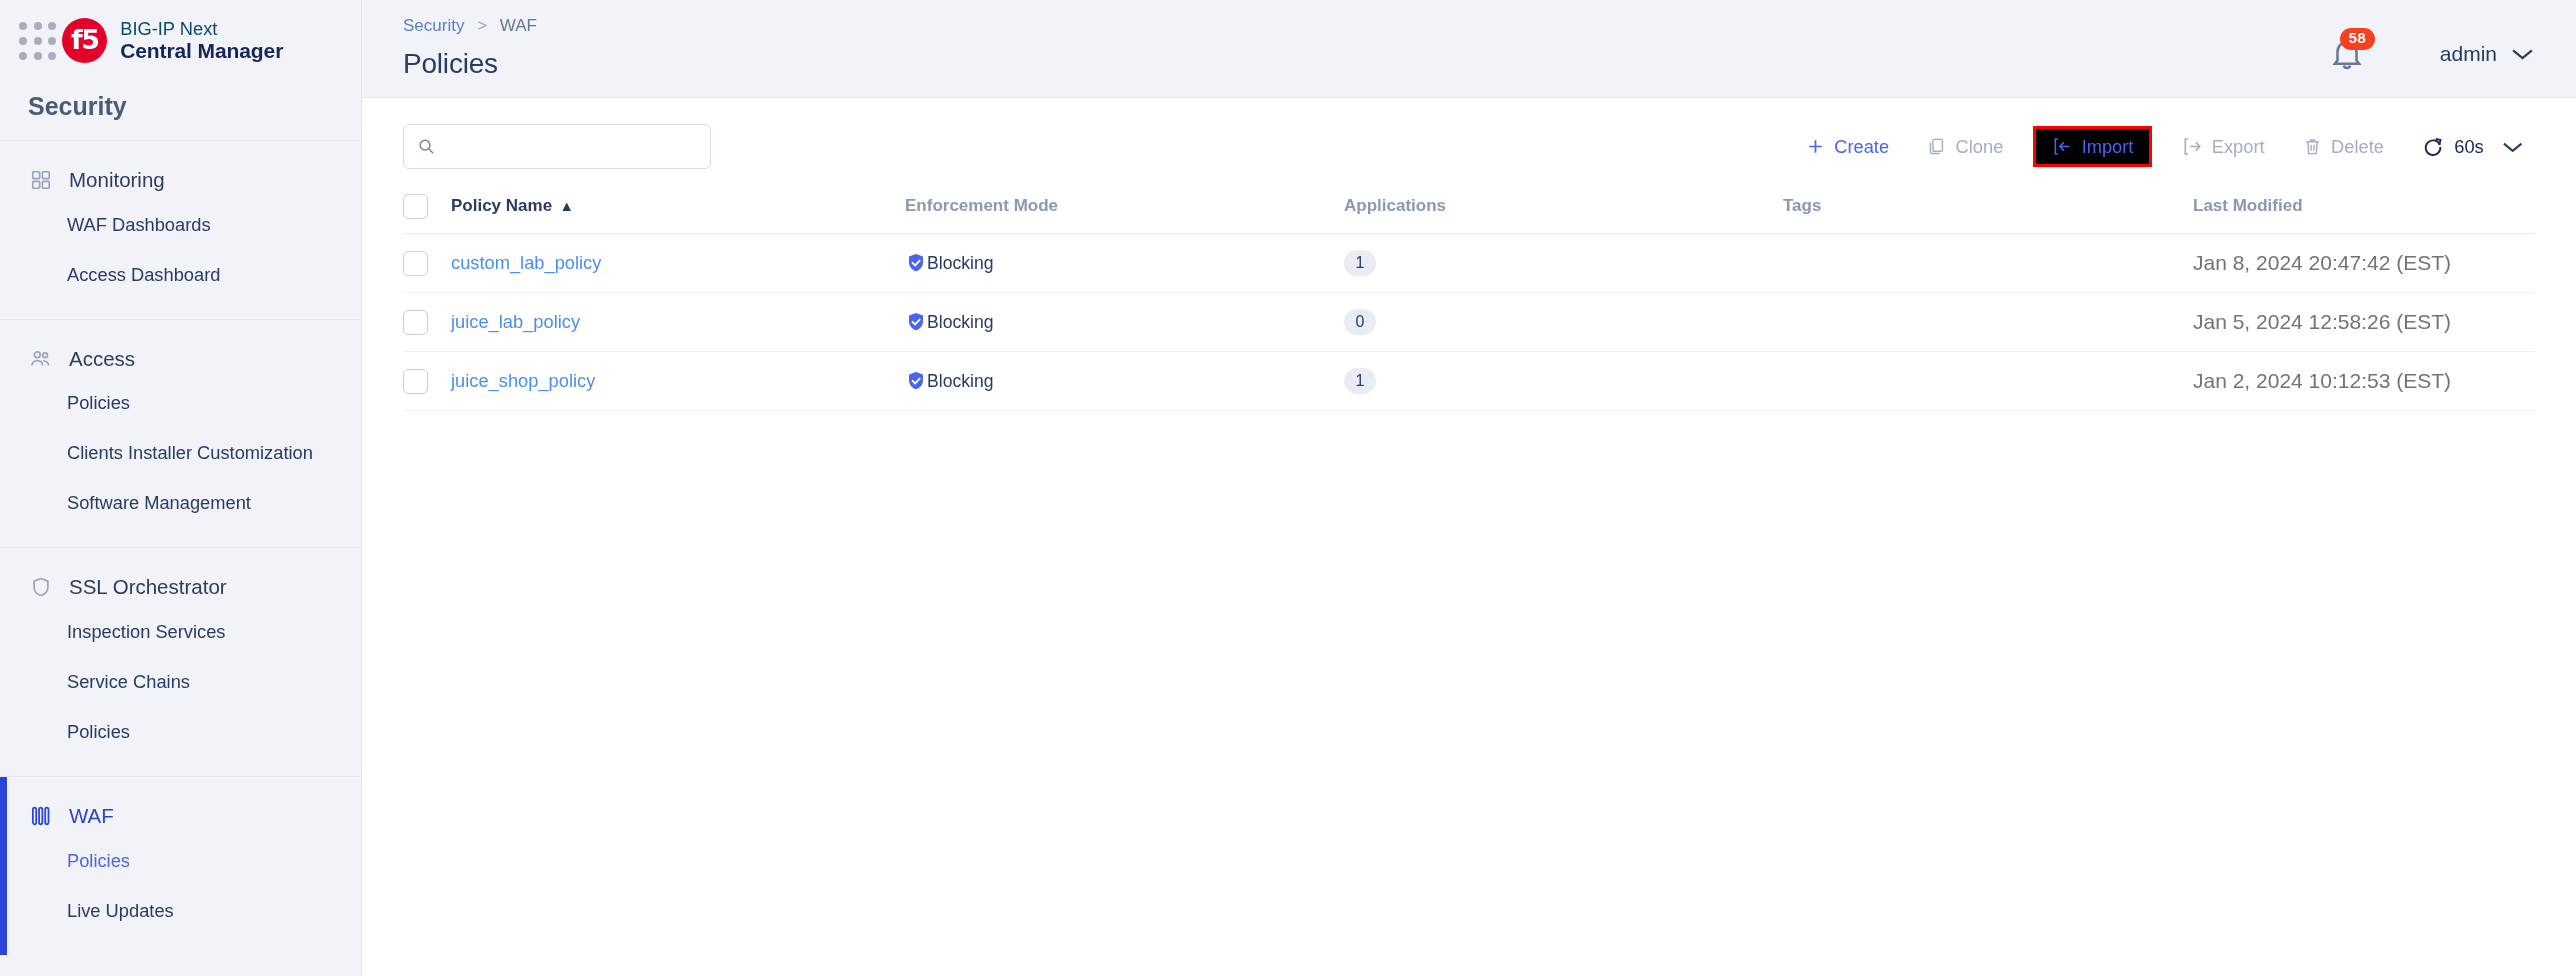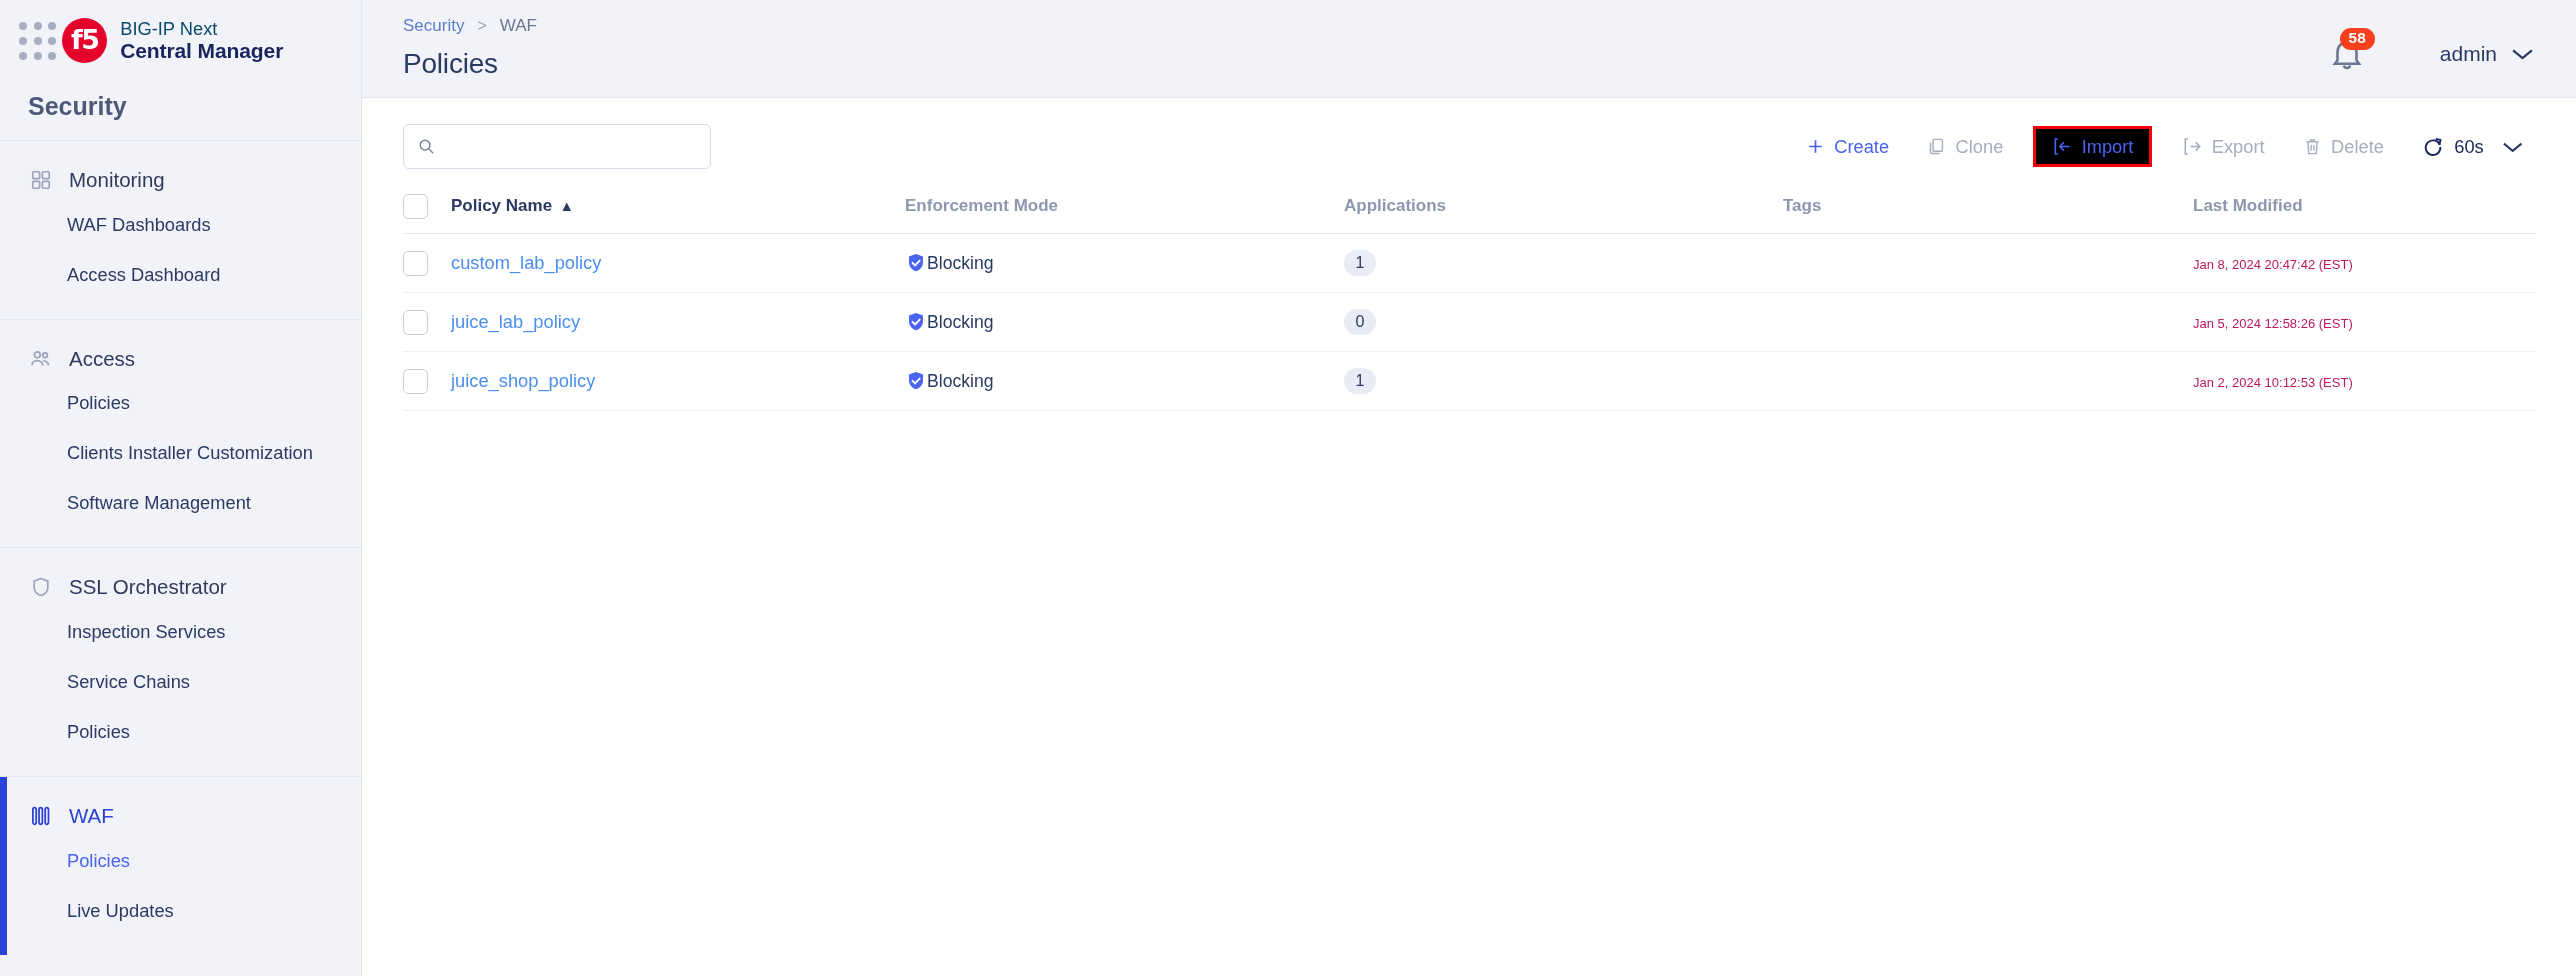--- a/index.html
+++ b/index.html
@@ -145,21 +145,21 @@
     border-radius: 5.1px; background: #fff; cursor: pointer; display: block;
   }
   .pname { color: #4a8ff0; cursor: pointer; }
   .enf { display: flex; align-items: center; color: #2b3a63; font-size: 17.6px; }
   .pill {
     display: inline-flex; align-items: center; justify-content: center;
     min-width: 32px; height: 26px; padding: 0 10.3px;
     background: #e9ebf5; border-radius: 13px;
     color: #2b3a63; font-size: 16px;
   }
-  .lm { color: #be185d; font-size: 13px; }
+  .lm { color: #737373; font-size: 21px; }
 
   .col-cb { width: 48px; }
   .col-name { width: 454px; }
   .col-enf { width: 439px; }
   .col-app { width: 439px; }
   .col-tags { width: 410px; }
 </style>
 </head>
 <body>
 

